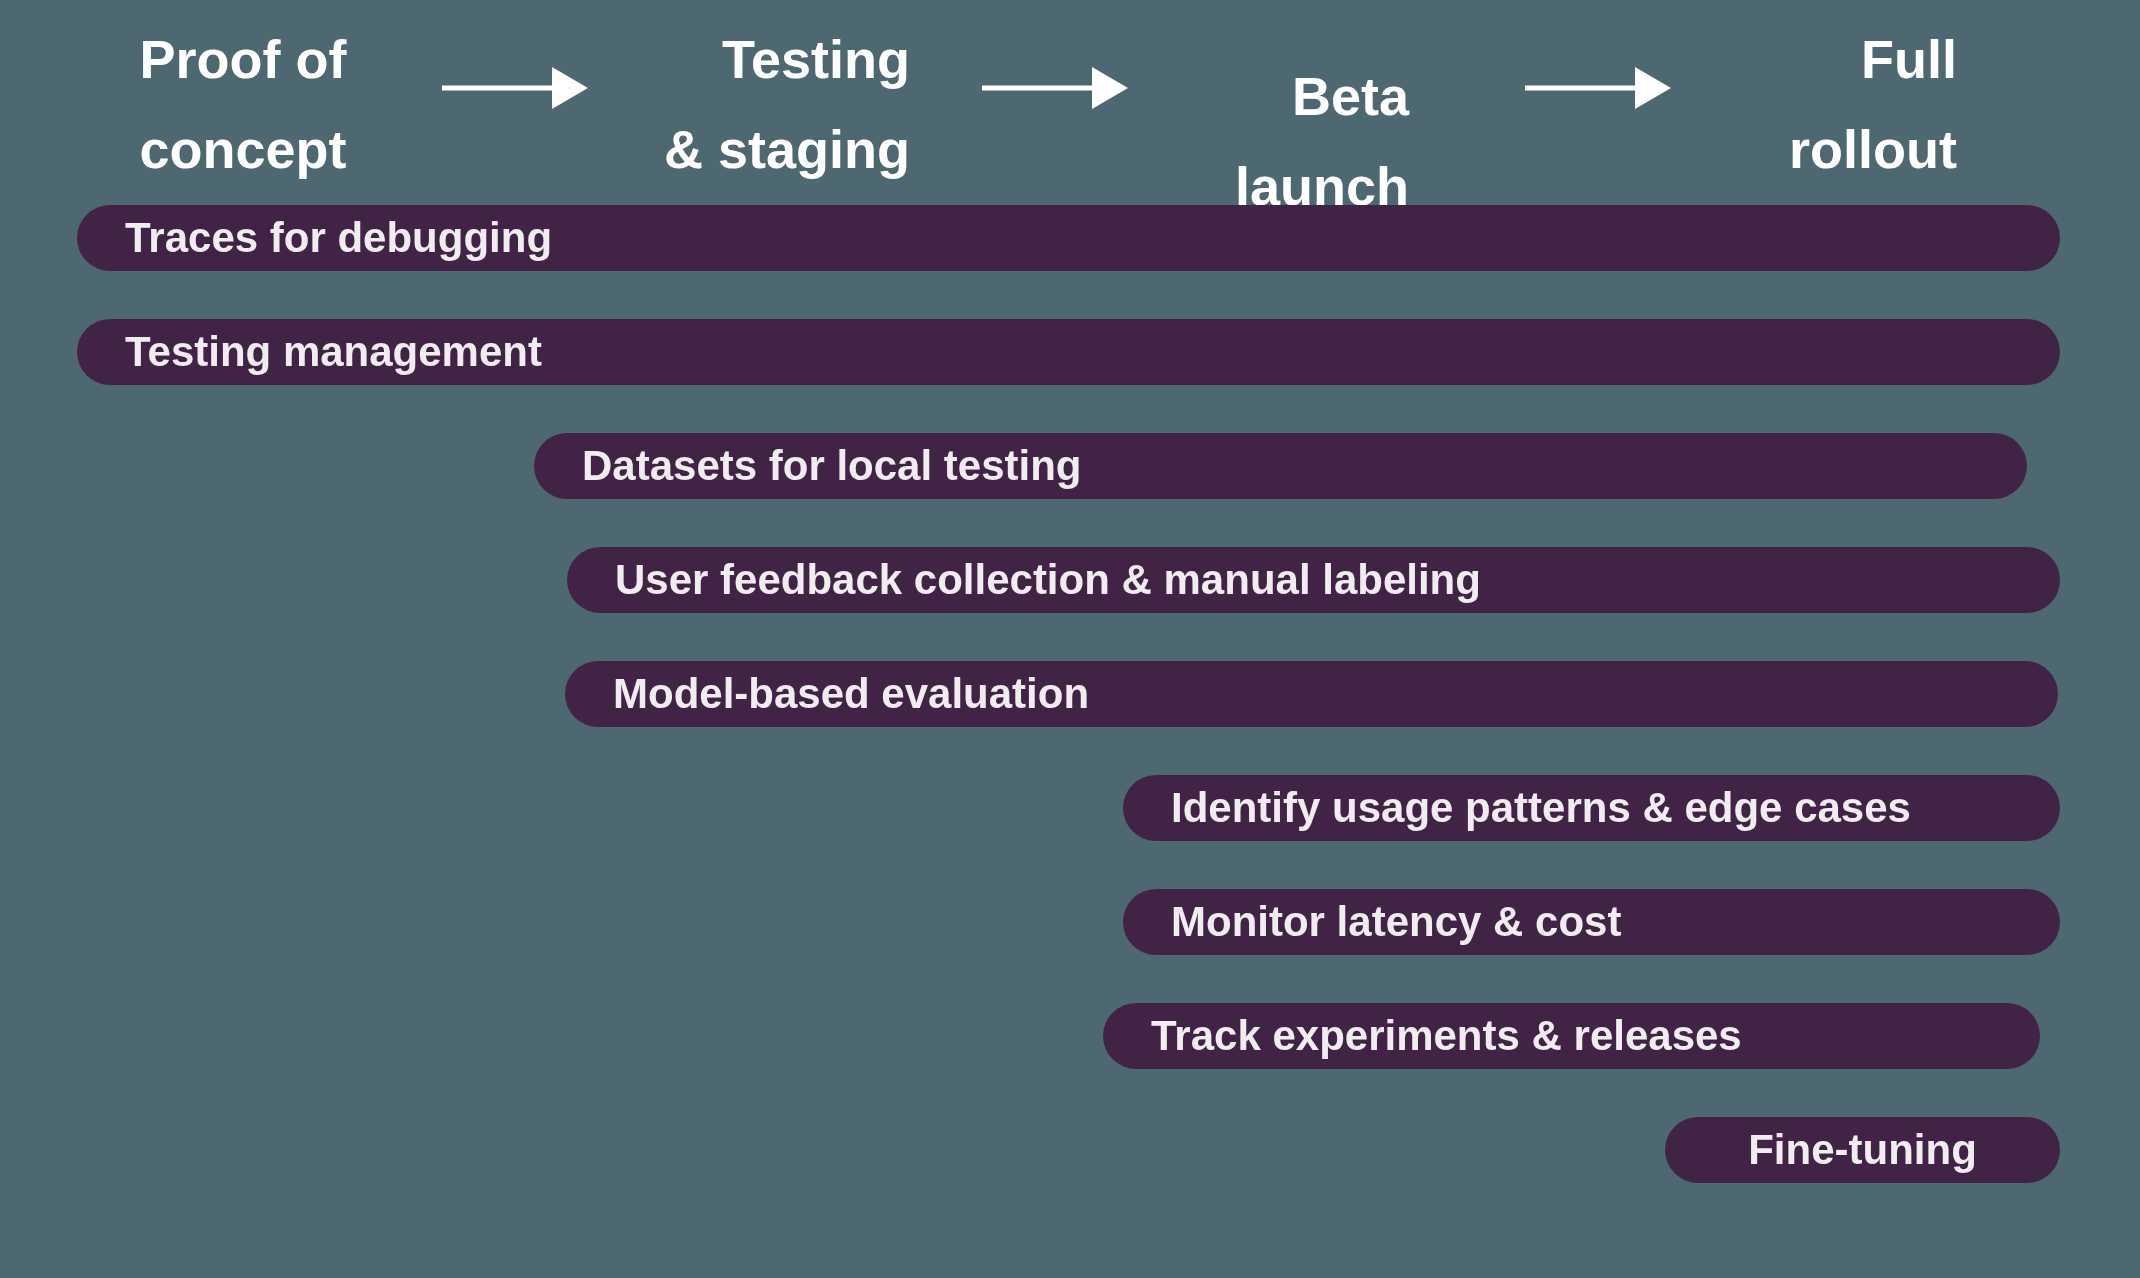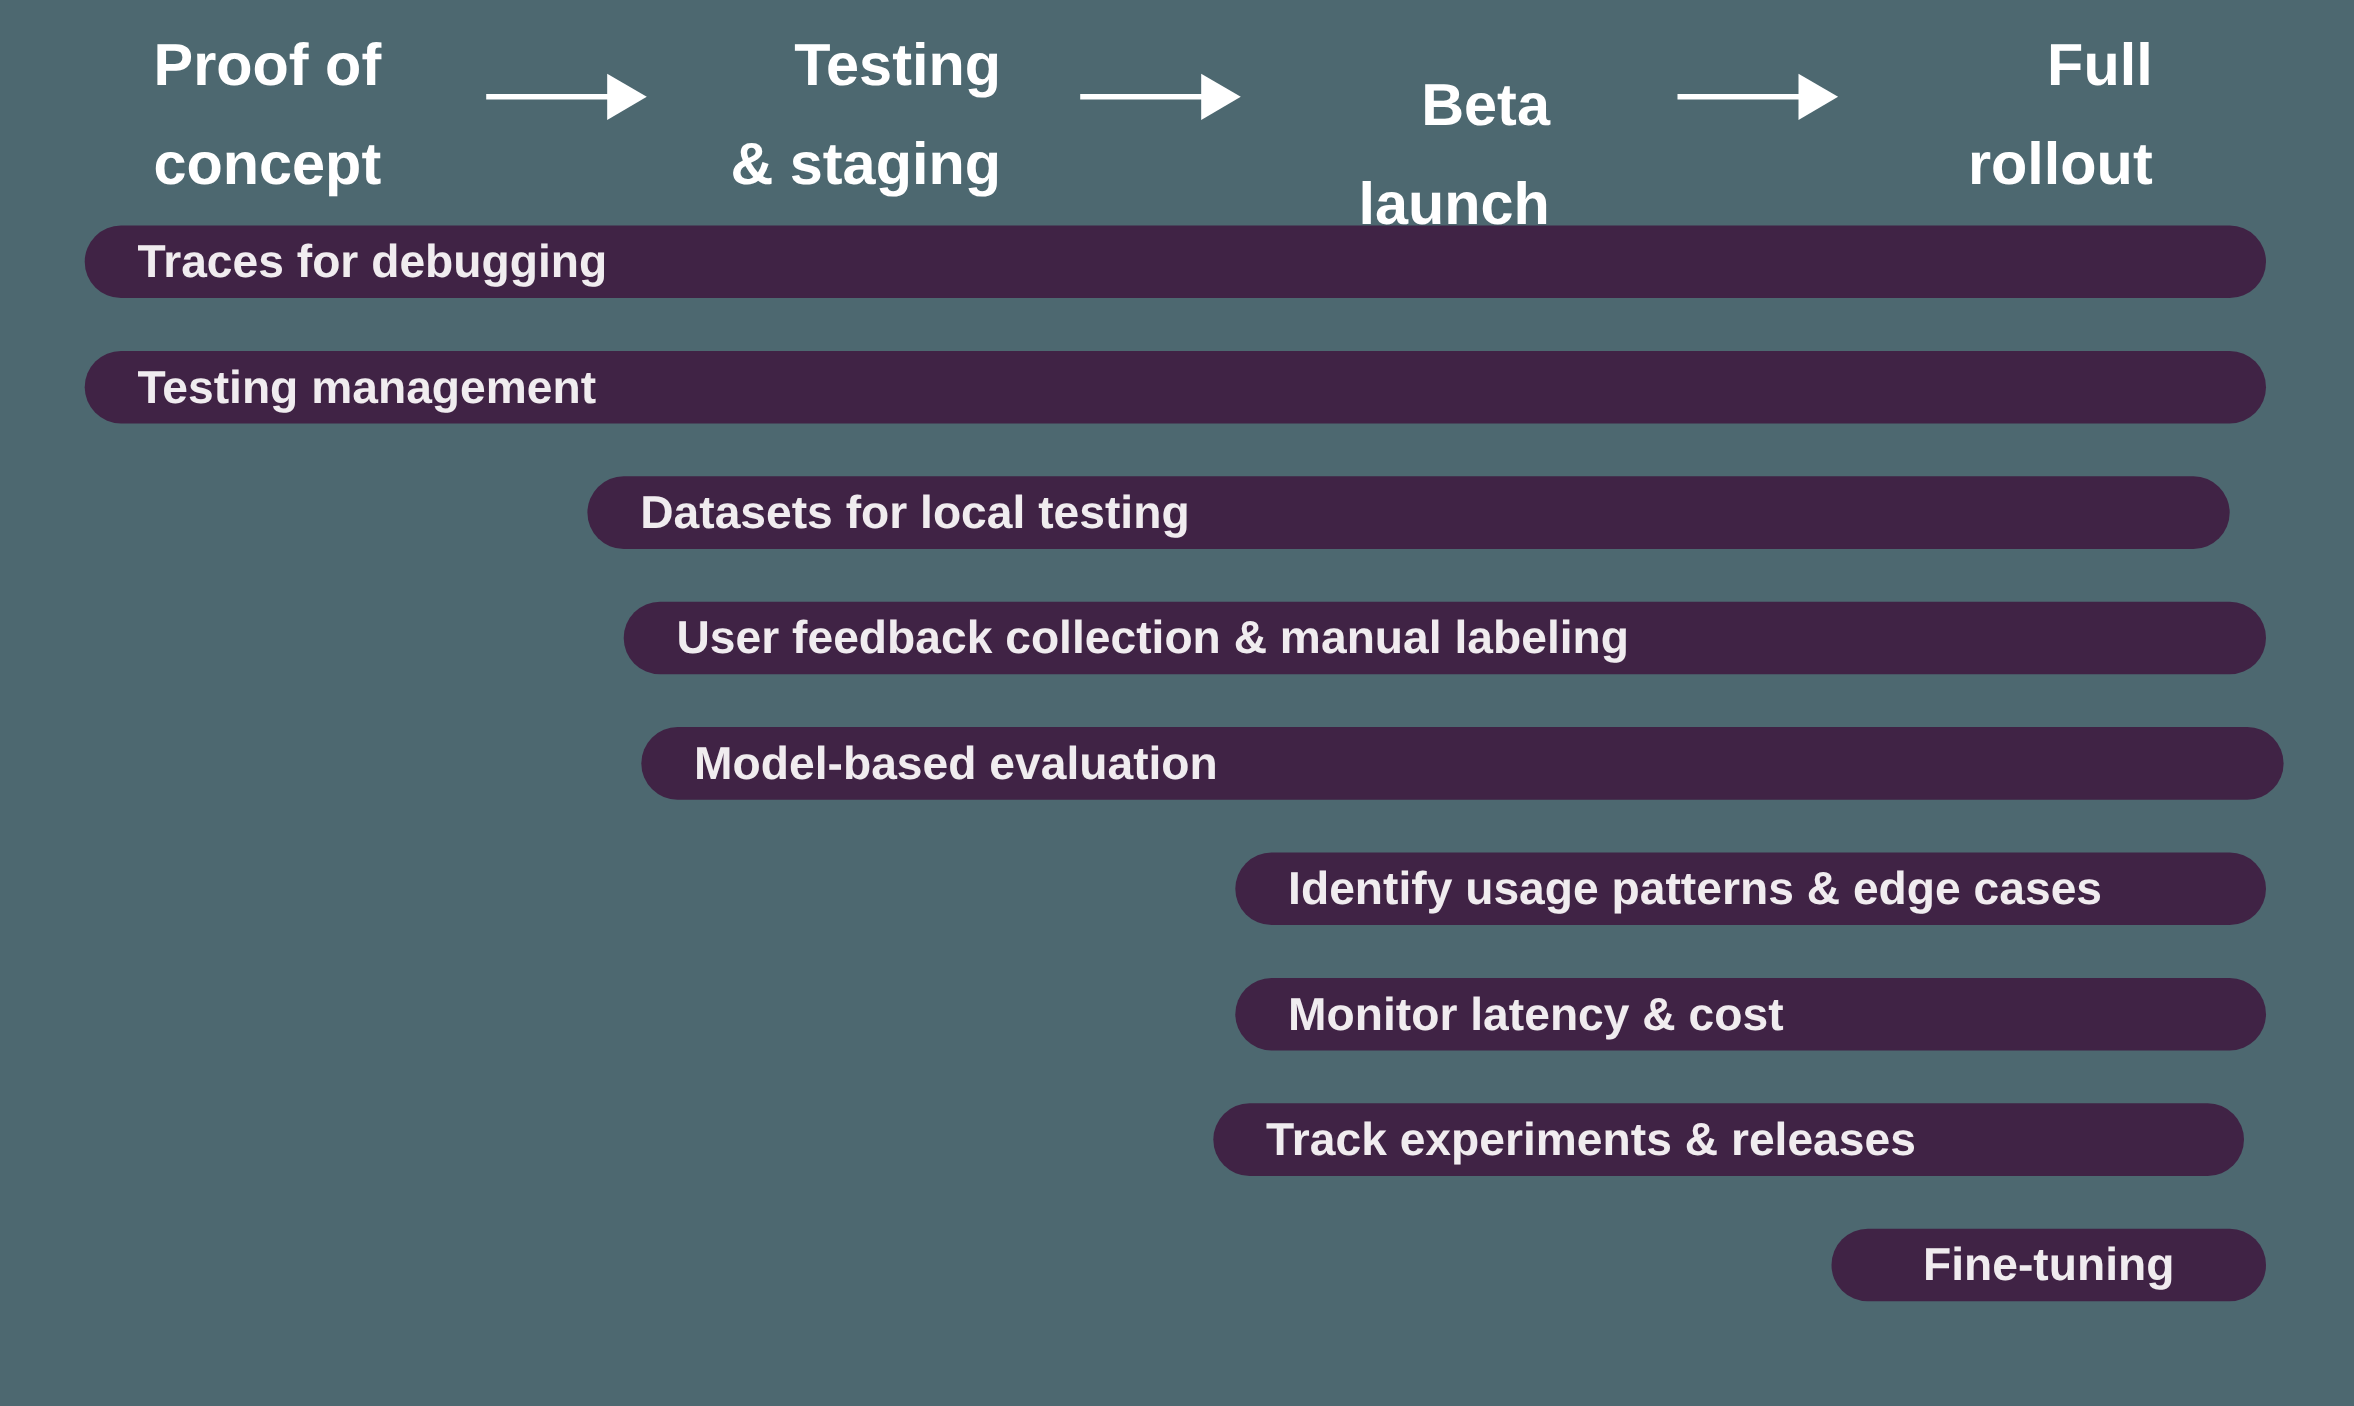--- a/index.html
+++ b/index.html
@@ -72,18 +72,18 @@
         <polygon points="112,4 148,25 112,46" fill="#ffffff"></polygon>
       </svg></div>
     <div class="stage-label" style="left: 1873px;">Full
 rollout</div>
   </div>
 <div id="bars-layer">
     <div class="bar" style="left: 77px; width: 1983px; top: 205px;">Traces for debugging</div>
     <div class="bar" style="left: 77px; width: 1983px; top: 319px;">Testing management</div>
     <div class="bar" style="left: 534px; width: 1493px; top: 433px;">Datasets for local testing</div>
     <div class="bar" style="left: 567px; width: 1493px; top: 547px;">User feedback collection &amp; manual labeling</div>
-    <div class="bar" style="left: 583px; width: 1493px; top: 661px;">Model-based evaluation</div>
+    <div class="bar" style="left: 565px; width: 1493px; top: 661px;">Model-based evaluation</div>
     <div class="bar" style="left: 1123px; width: 937px; top: 775px;">Identify usage patterns &amp; edge cases</div>
     <div class="bar" style="left: 1123px; width: 937px; top: 889px;">Monitor latency &amp; cost</div>
     <div class="bar" style="left: 1103px; width: 937px; top: 1003px;">Track experiments &amp; releases</div>
     <div class="bar center" style="left: 1665px; width: 395px; top: 1117px;">Fine-tuning</div>
   </div>
 
 </body></html>

